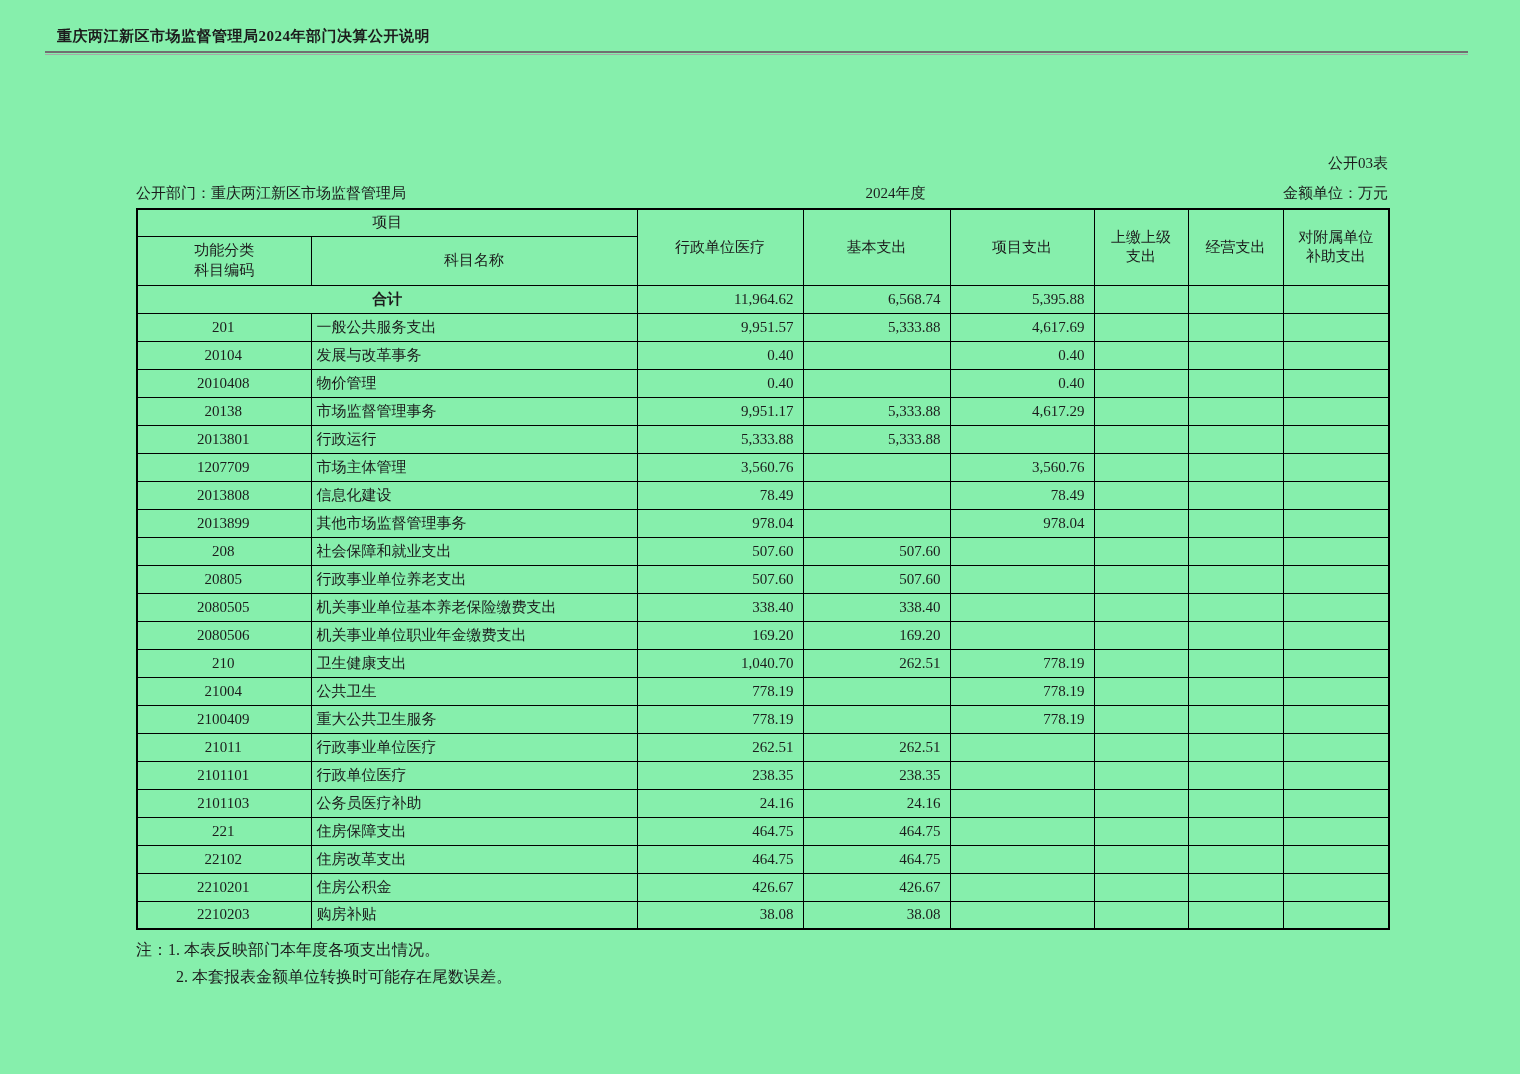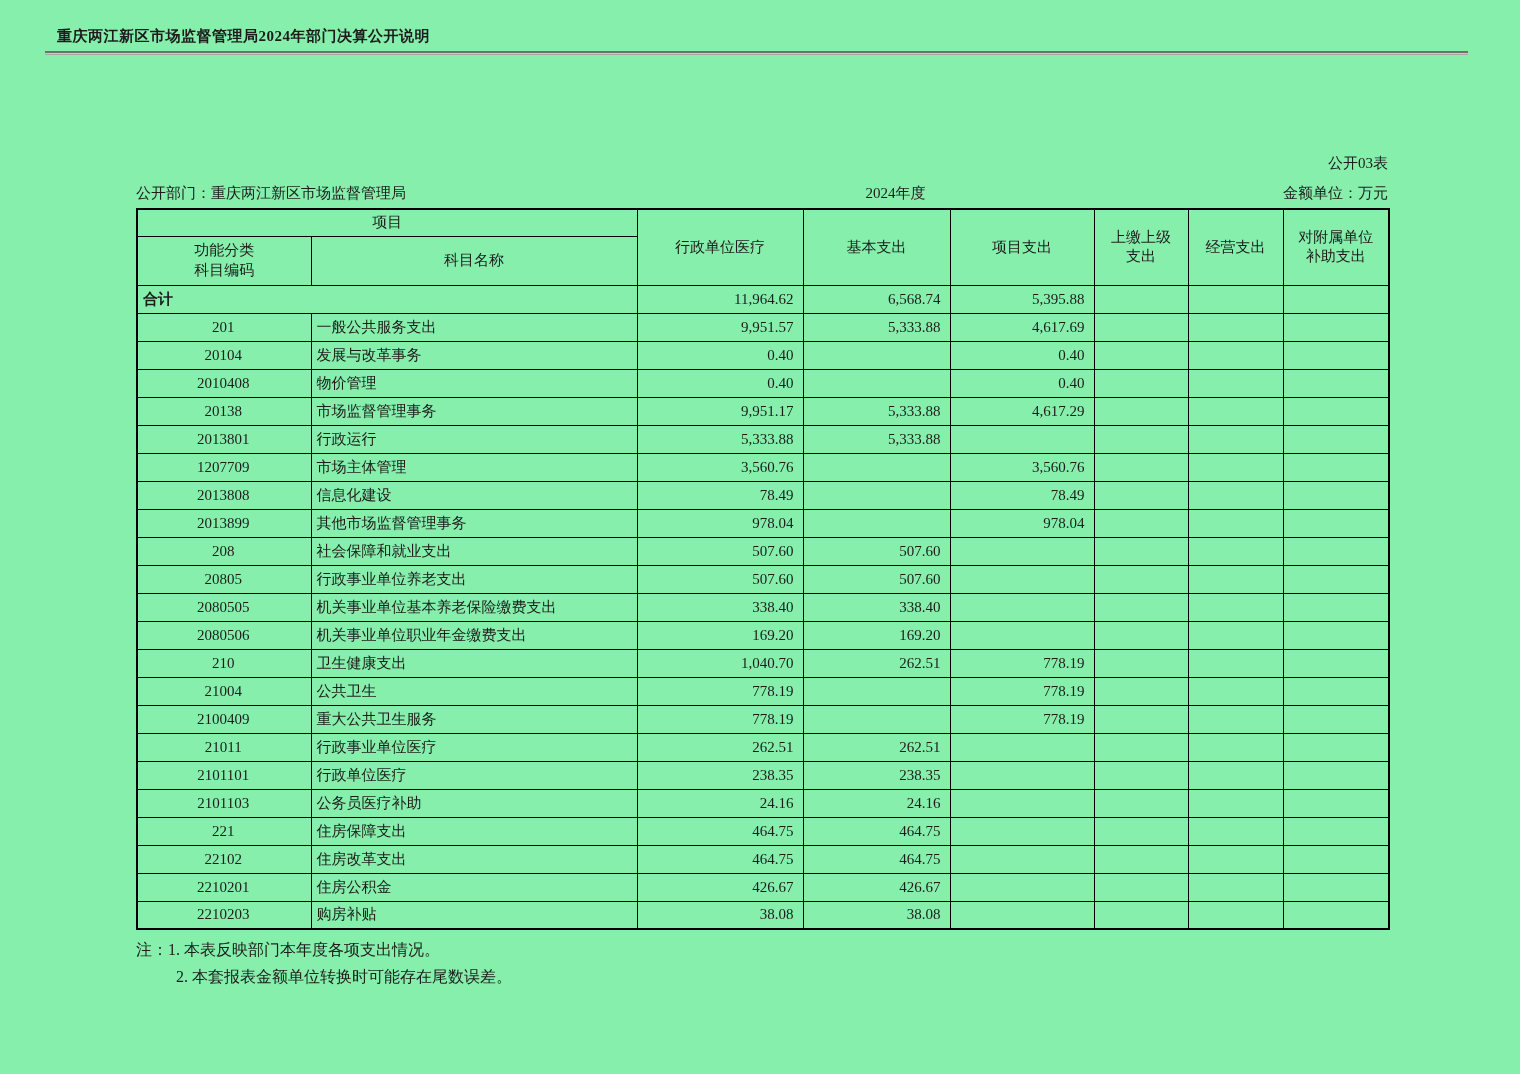--- a/index.html
+++ b/index.html
@@ -28,21 +28,21 @@
               border-collapse:collapse; table-layout:fixed;
               border:2px solid #000; font-size:15px; }
   .fin th, .fin td { border:1px solid #000; padding:0 5px; overflow:hidden; white-space:nowrap; }
   .fin th { font-weight:normal; text-align:center; white-space:pre-line; line-height:1.3; padding:0 2px;margin-left:48px; }
   .fin thead tr.h1 { height:27px; }
   .fin thead tr.h2 { height:49px; }
   .fin tbody tr { height:28px; }
   .cell-code   { text-align:center; padding-left:3px !important; }
   .cell-name   { text-align:left; padding-left:5px !important; }
   .cell-amount { text-align:right; padding-right:9px !important; }
-  .cell-total  { font-weight:bold; }
+  .cell-total  { text-align:center; font-weight:bold; }
 
   
   .notes { position:absolute; top:936px; left:136px; font-size:16px; line-height:27px; }
   .note-indent { padding-left:40px; }
   .page-num { position:absolute; top:1036px; left:0; width:100%; text-align:center; font-size:14px; color:#3a3a3a; }
 </style>
 </head>
 <body>
 
 <div class="sheet">

